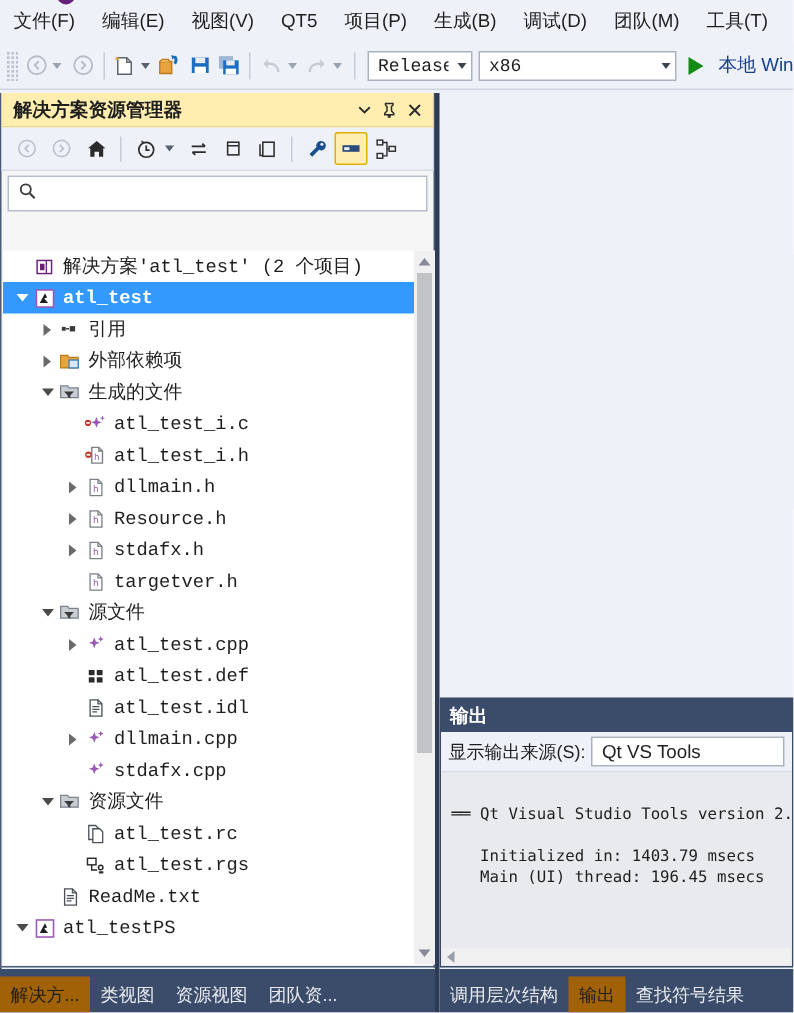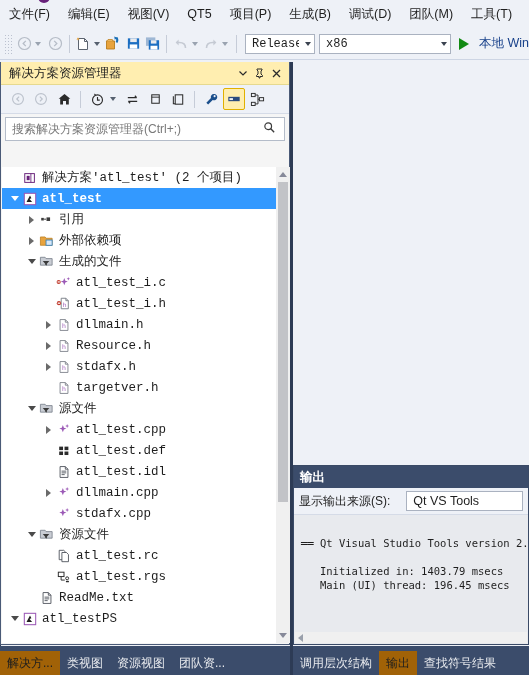--- a/index.html
+++ b/index.html
@@ -57,21 +57,21 @@
 
   
   .se{
     position:absolute;left:0;top:62px;width:290px;height:583px;
     background:#f5f5f5;border:1px solid #4a5a77;border-top:none;box-sizing:border-box;
   }
   .se-title{
     height:22px;background:#ffeeb0;display:flex;align-items:center;
     padding:0 4px 0 8px;border-bottom:1px solid #e6d98f;
   }
-  .se-title .t{flex:1;font-size:12.5px;color:#1e1e1e;font-weight:normal;}
+  .se-title .t{flex:1;font-size:12.5px;color:#1e1e1e;font-weight:bold;}
   .tbtn{width:17px;height:17px;display:flex;align-items:center;justify-content:center;color:#2b2b2b;}
 
   .se-toolbar{
     height:28px;background:#eef1f7;display:flex;align-items:center;
     padding:0 6px;border-bottom:1px solid #d5dbe7;gap:1px;
   }
   .se-toolbar .ib{width:22px;height:22px;display:flex;align-items:center;justify-content:center;border-radius:2px;}
   .se-toolbar .ib.dis{opacity:.38;}
   .se-toolbar .ib.sel{background:#ffeeb0;border:1px solid #e0b000;box-sizing:border-box;}
   .se-toolbar .sp{width:1px;height:17px;background:#c6ccd8;margin:0 4px;}
@@ -103,21 +103,21 @@
   .vsb .upt{width:0;height:0;border-left:4px solid transparent;border-right:4px solid transparent;border-bottom:5px solid #868999;}
   .vsb .dnt{width:0;height:0;border-left:4px solid transparent;border-right:4px solid transparent;border-top:5px solid #868999;}
 
   
   .out{
     position:absolute;left:293px;top:465px;width:236px;height:180px;
     background:#e8eaee;border:1px solid #3a4a66;box-sizing:border-box;
   }
   .out-title{height:22px;background:#3b4c6b;display:flex;align-items:center;
     padding:0 6px;color:#ffffff;font-size:12.5px;font-weight:bold;}
-  .out-bar{height:26px;background:#eef1f7;display:flex;align-items:center;padding:0 5px;gap:16px;
+  .out-bar{height:26px;background:#eef1f7;display:flex;align-items:center;padding:0 5px;gap:4px;
     border-bottom:1px solid #d5dbe7;}
   .out-bar .lb{font-size:12px;color:#1e1e1e;white-space:nowrap;}
   .out-combo{flex:1;height:20px;background:#fff;border:1px solid #aab2c0;display:flex;align-items:center;
     padding:0 4px 0 6px;font-size:12.5px;color:#1e1e1e;box-sizing:border-box;}
   .out-body{position:absolute;left:1px;top:49px;right:1px;bottom:12px;background:#e8eaee;
     font-family:"DejaVu Sans Mono","Liberation Mono",monospace;font-size:10.5px;color:#1e1e1e;
     padding:7px 0 0 6px;overflow:hidden;}
   .out-body .ln{white-space:pre;line-height:14px;}
   .hsb{position:absolute;left:1px;right:1px;bottom:1px;height:11px;background:#f0f0f0;display:flex;align-items:center;}
   .hsb .lft{width:0;height:0;border-top:4px solid transparent;border-bottom:4px solid transparent;border-right:5px solid #9aa0ab;margin-left:3px;}
@@ -322,21 +322,20 @@
         <svg width="15" height="15" viewBox="0 0 16 16">
             <rect x="1.5" y="1.5" width="4" height="3.4" fill="none" stroke="#2b2b2b" stroke-width="1"></rect>
             <rect x="10" y="6" width="4.5" height="3.4" fill="none" stroke="#2b2b2b" stroke-width="1"></rect>
             <rect x="1.5" y="11" width="4" height="3.4" fill="none" stroke="#2b2b2b" stroke-width="1"></rect>
             <path d="M5.5 3.2h3v9.5h-3M8.5 7.7h1.5" fill="none" stroke="#2b2b2b" stroke-width="1"></path>
           </svg>
       </div>
     </div>
 
     <div class="se-search">
-      <div class="ph">搜索解决方案资源管理器(Ctrl+;)</div>
       <div>
         <svg width="13" height="13" viewBox="0 0 14 14">
             <circle cx="5.6" cy="5.6" r="3.6" fill="none" stroke="#3b3b3b" stroke-width="1.3"></circle>
             <path d="M8.4 8.4 12 12" stroke="#3b3b3b" stroke-width="1.5"></path>
           </svg>
       </div>
       <div class="cv" style="border-top-color:#3b3b3b;margin-left:4px;"></div>
     </div>
 
     <div class="tree">

